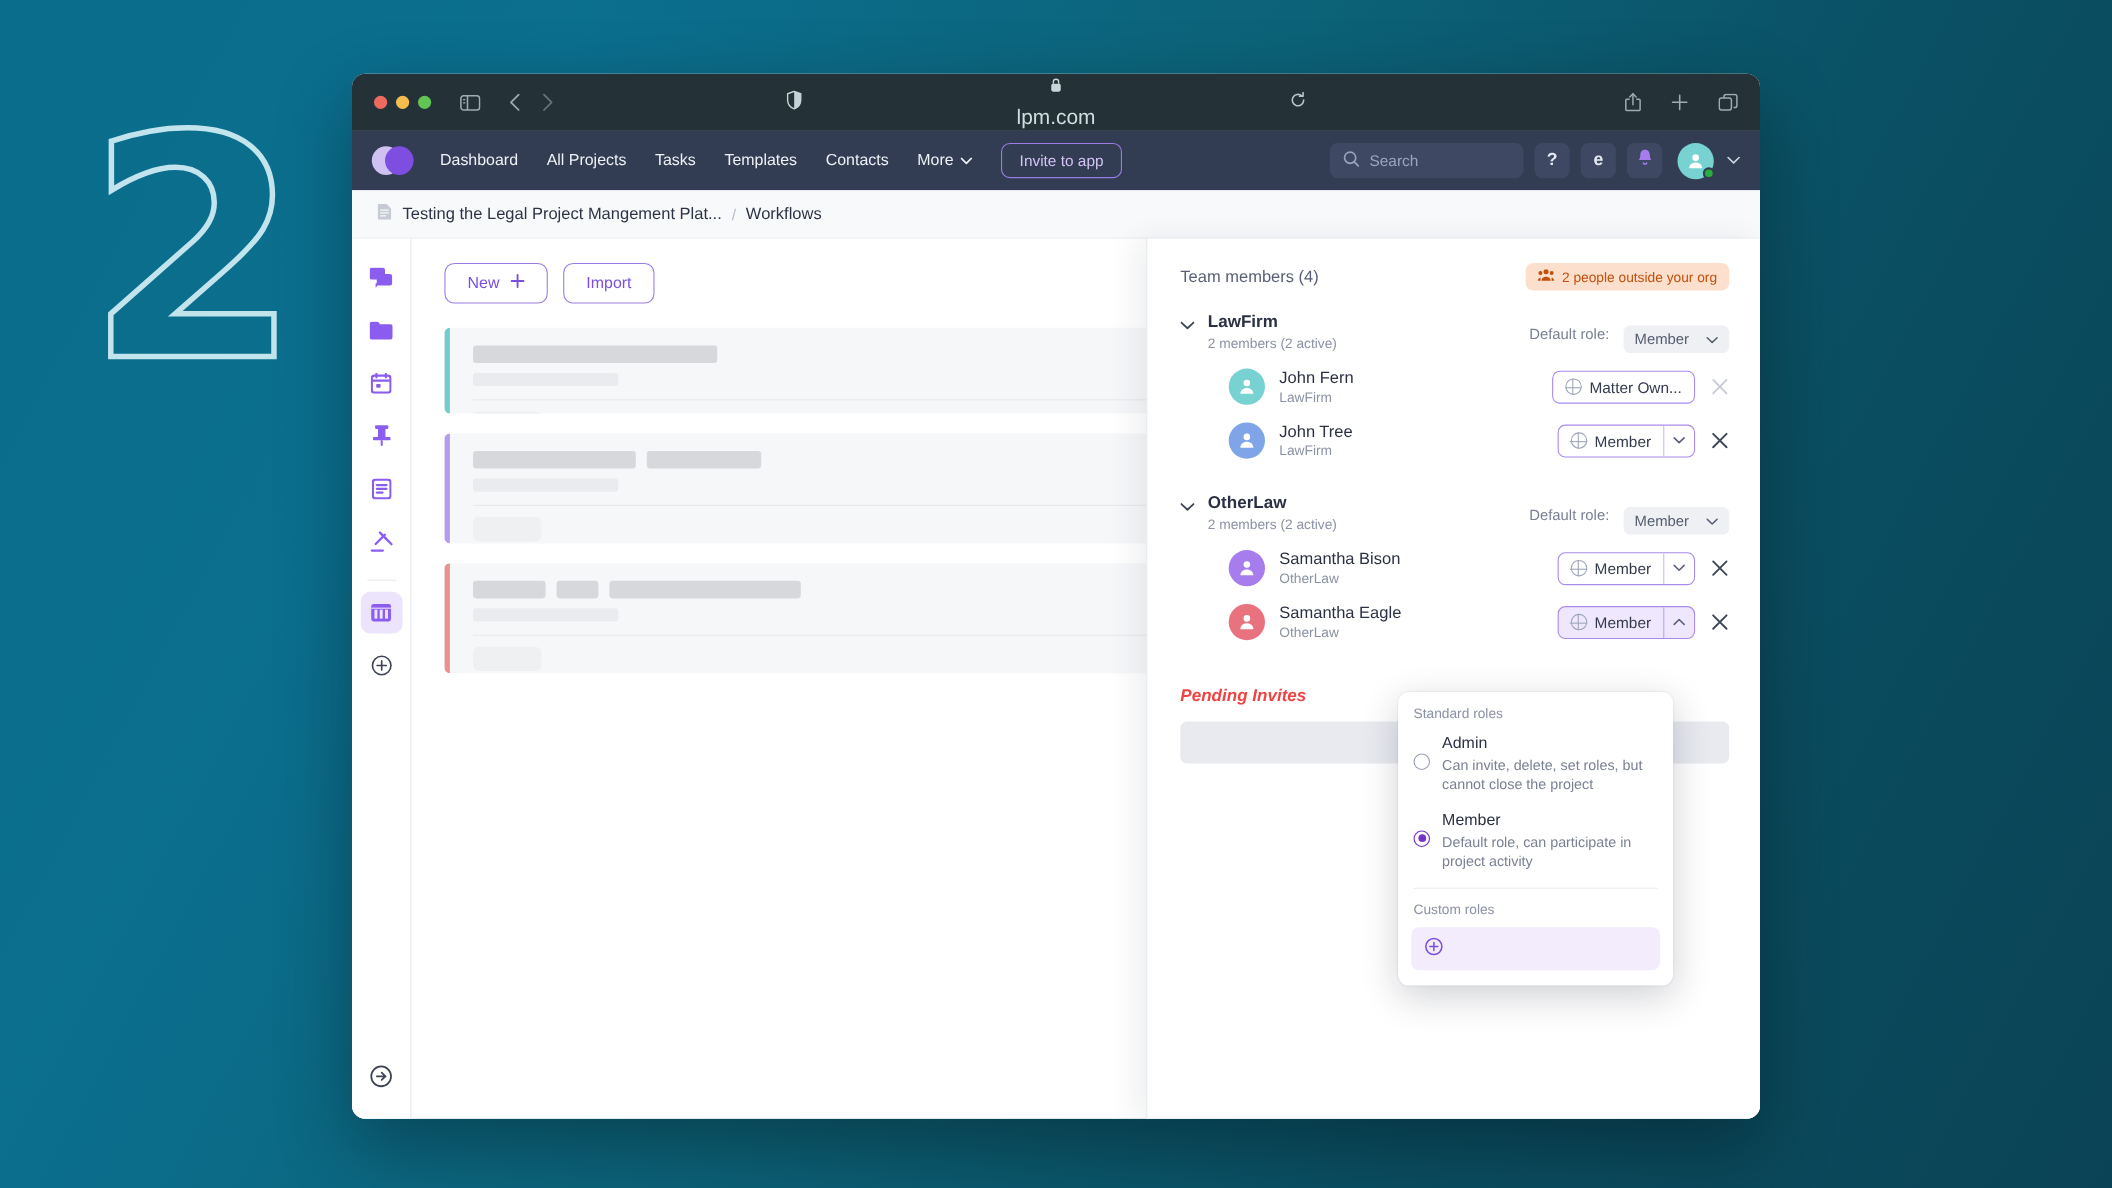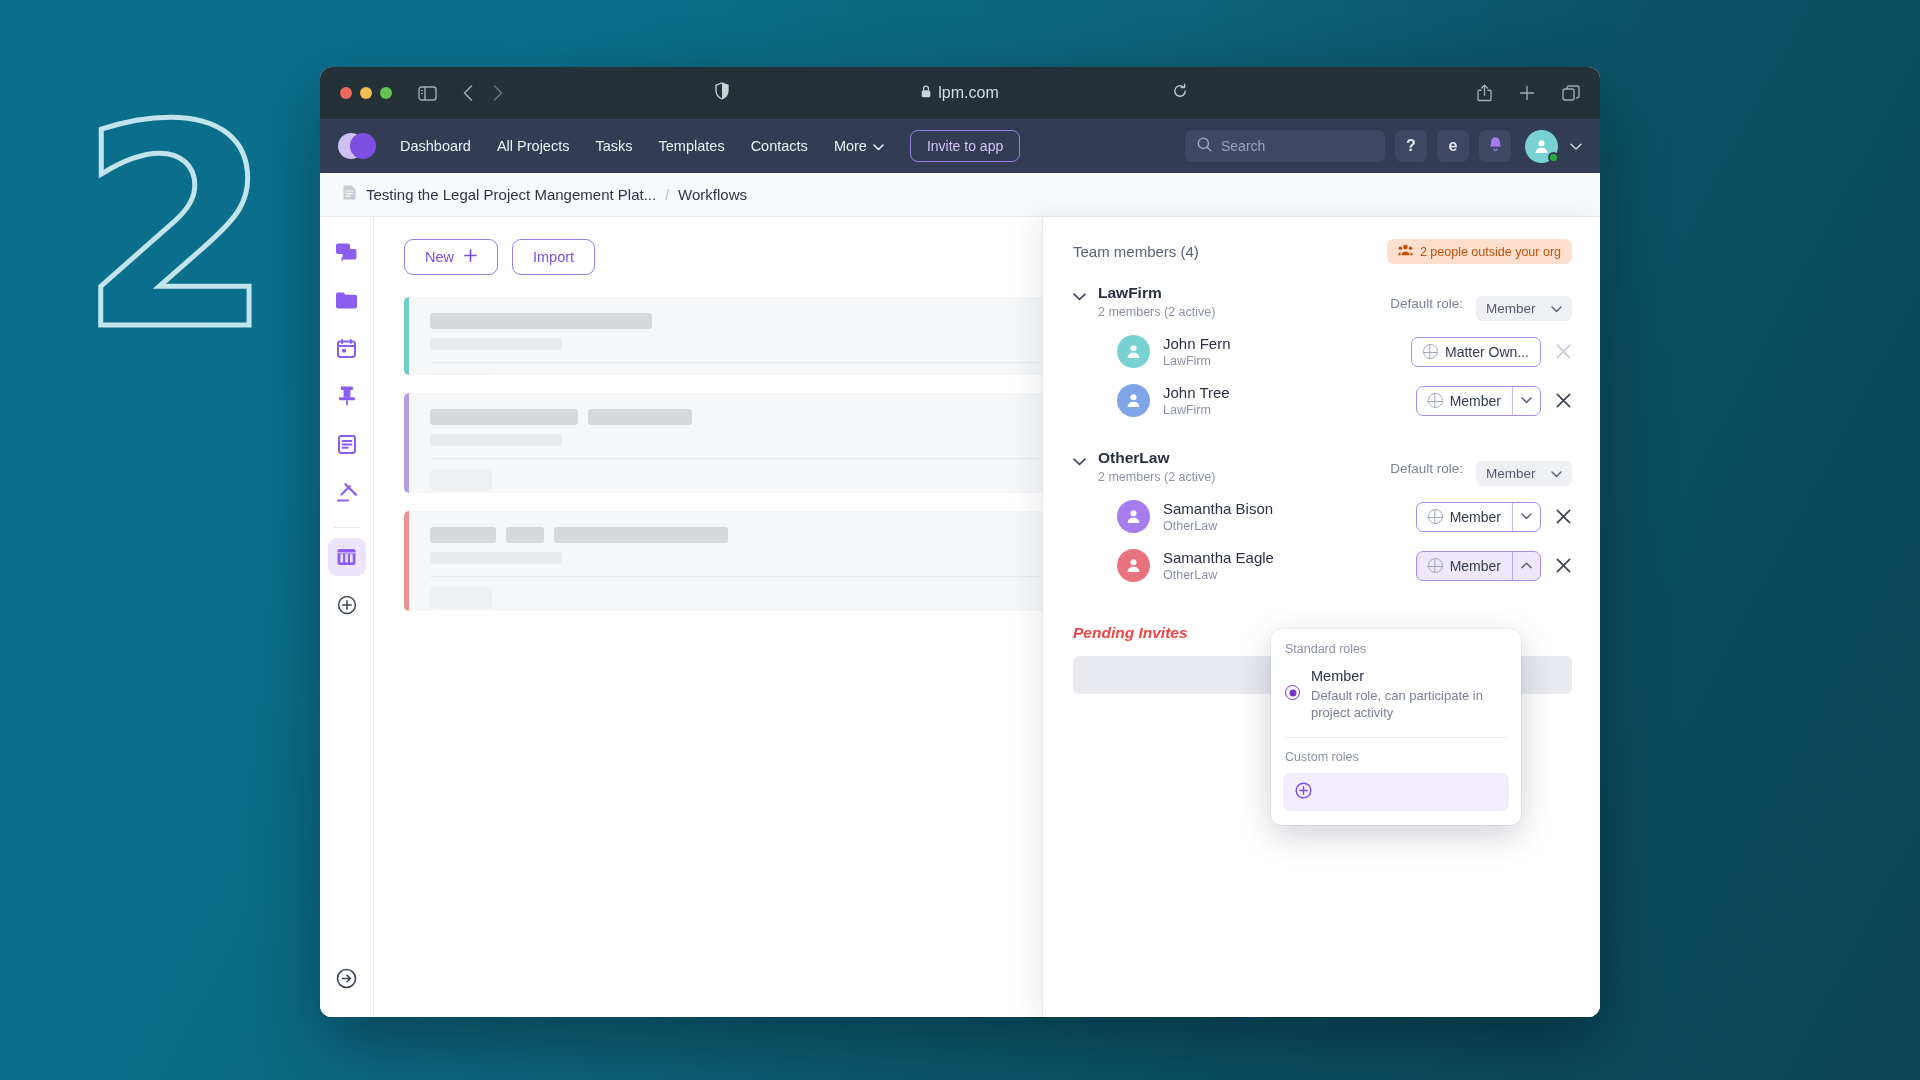--- a/index.html
+++ b/index.html
@@ -63,22 +63,23 @@
   .nav-arrows { display: flex; gap: 20px; margin-left: 26px; }
 
   .chrome-center {
     position: absolute; left: 0; right: 0;
     display: flex; align-items: center; justify-content: center;
     gap: 8px; pointer-events: none;
   }
   .shield { color: #c8d4d8; }
   .urlbar {
     display: flex; align-items: center; gap: 7px;
-    color: #d2dde1; font-size: 16px;
+    color: #d2dde1; font-size: 19px;
     pointer-events: auto;
+    flex-direction: column;
   }
   .chrome-right {
     margin-left: auto; display: flex; align-items: center; gap: 27px;
     position: relative; z-index: 3;
   }
   .reload-wrap {
     position: absolute; left: 50%; margin-left: 212px;
     color: #b9c7cc;
   }
 
@@ -109,21 +110,21 @@
     color: #d4c4f7;
     border-radius: 8px;
     padding: 7px 16px;
     font-size: 14px;
     background: transparent;
     cursor: pointer;
     white-space: nowrap;
   }
   .appnav-right { margin-left: auto; display: flex; align-items: center; gap: 10px; }
   .search-box {
-    width: 200px; height: 32px;
+    width: 176px; height: 32px;
     background: #3e4863; border-radius: 7px;
     display: flex; align-items: center; gap: 9px;
     padding: 0 12px;
     color: #9aa4bb; font-size: 14px;
     cursor: text;
   }
   .sq-btn {
     width: 32px; height: 32px; border-radius: 7px;
     background: #3e4863; display: flex; align-items: center; justify-content: center;
     color: #e6e9f2; font-size: 16px; font-weight: bold; cursor: pointer;
@@ -820,20 +821,27 @@
             </span>
           </div>
         </div>
 
         <div class="pending-title">Pending Invites</div>
         <div class="pending-skel"></div>
 
         <div class="role-menu">
           <div class="rm-label">Standard roles</div>
 
+          <div class="rm-item">
+            <span class="radio"></span>
+            <div>
+              <div class="rm-name">Admin</div>
+              <div class="rm-desc">Can invite, delete, set roles, but cannot close the project</div>
+            </div>
+          </div>
 
           <div class="rm-item">
             <span class="radio checked"></span>
             <div>
               <div class="rm-name">Member</div>
               <div class="rm-desc">Default role, can participate in project activity</div>
             </div>
           </div>
 
           <div class="rm-hr"></div>

